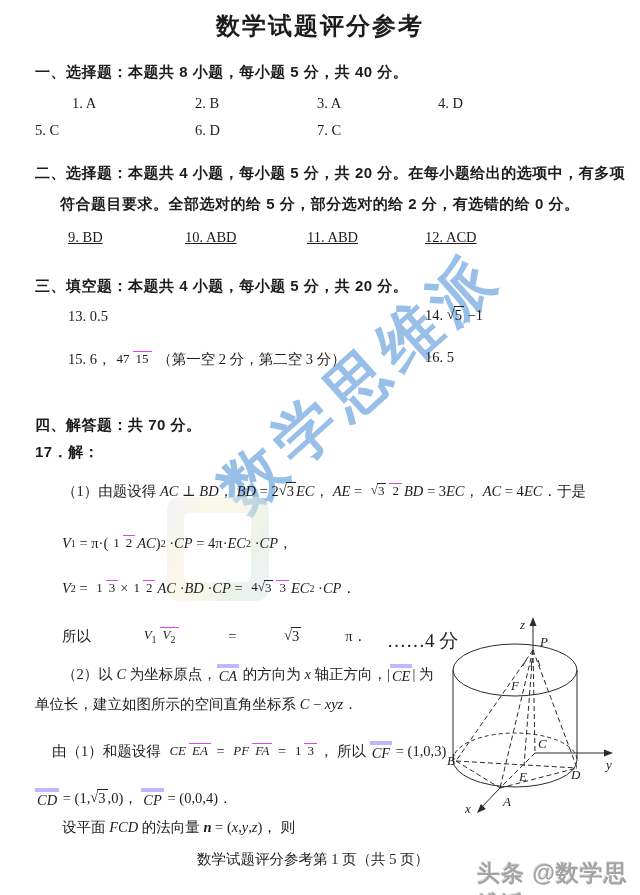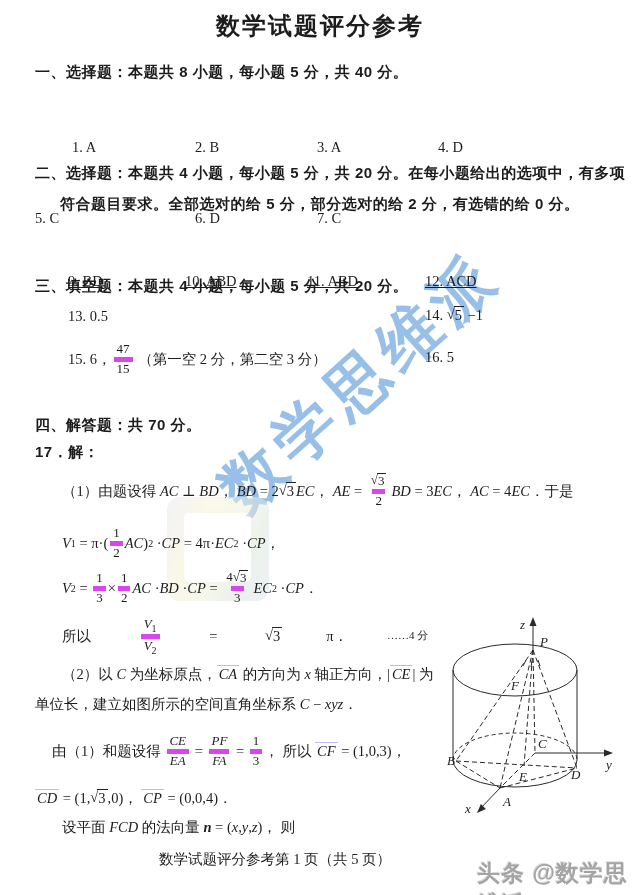--- a/index.html
+++ b/index.html
@@ -15,33 +15,33 @@
     left:0;top:10px;width:640px;text-align:center;
     font-family:"Liberation Sans","DejaVu Sans",sans-serif;
     font-weight:700;font-size:24px;letter-spacing:2px;
   }
   
   .agrid{display:grid;}
   .agrid-1{grid-template-columns:160px 122px 121px auto;}
   .agrid-1 > span:first-child{padding-left:37px;}
   .agrid-2{grid-template-columns:150px 122px 118px auto;}
   .agrid-2 > span:first-child{padding-left:33px;}
-  .agrid span{height:27px;line-height:22px;margin-top:44px;}
+  .agrid span{height:27px;line-height:22px;}
   
   .mline{display:flex;align-items:center;white-space:pre;}
   .mline i{font-style:italic;}
   .vec{font-weight:700;font-style:italic;}
   sub,sup{font-size:10px;}
-  .frac{display:inline-flex;flex-direction:column;align-items:center;vertical-align:middle;margin:0 2px;line-height:1.12;font-size:13px;}
+  .frac{display:inline-flex;align-items:center;vertical-align:middle;margin:0 2px;line-height:1.12;font-size:13px;}
   .fn{padding:0 3px;}
-  .fd{border-top:5px solid #d946ef;padding:0 3px;}
+  .fd{border-top:1px solid #d946ef;padding:0 3px;}
   .sqrt{display:inline-flex;align-items:flex-start;line-height:1.15;}
   .rs{margin-right:-1px;}
   .rb{border-top:1px solid #222;padding:0 2px 0 1px;}
-  .ovl{display:inline-block;border-top:1px solid #c4b5fd;padding:0 2px;line-height:1.15;}
+  .ovl{display:inline-block;border-top:4px solid #c4b5fd;padding:0 2px;line-height:1.15;}
   .ovl i{font-style:italic;}
   
   .wmark{
     left:360px;top:382px;transform:translate(-50%,-50%) rotate(-42deg);
     font-family:"Liberation Sans","DejaVu Sans",sans-serif;
     font-weight:700;font-size:62px;letter-spacing:8px;white-space:nowrap;
     opacity:0.8;pointer-events:none;
   }
   
   .ring{
@@ -49,29 +49,29 @@
     background:linear-gradient(115deg,#e6e6f0 0%,#f6f2d2 30%,#eef0dc 55%,#d9e6d6 75%,#dbe3f2 100%);
     opacity:0.5;pointer-events:none;
   }
   .ring-hole{
     position:absolute;left:17px;top:16px;right:18px;bottom:19px;
     background:#ffffff;border-radius:5px;
   }
   
   .diagram{left:447px;top:616px;width:192px;height:204px;}
   .diagram text{font-family:"Liberation Serif","DejaVu Serif",serif;font-style:italic;font-size:13px;fill:#222;}
-  .footer{left:0;top:850px;width:550px;text-align:center;font-size:14.5px;}
+  .footer{left:0;top:850px;width:550px;text-align:center;font-size:14.5px;padding-left:38px;}
   .badge{
     left:477px;top:858px;
     font-family:"Liberation Sans","DejaVu Sans",sans-serif;
     font-weight:700;font-size:23px;letter-spacing:1px;
     text-shadow:1px 1px 0 #ffffff,-1px -1px 0 #d6d6d6;
     opacity:0.9;
   }
-  .dots{font-size:11px;}
+  .dots{font-size:19px;}
 </style>
 </head>
 <body>
 
 <div class="abs wmark" style="color: rgb(127, 176, 227);">数学思维派</div>
 <div class="abs ring">
     <div class="ring-hole"></div>
   </div>
 
 <div class="abs title">数学试题评分参考</div>

